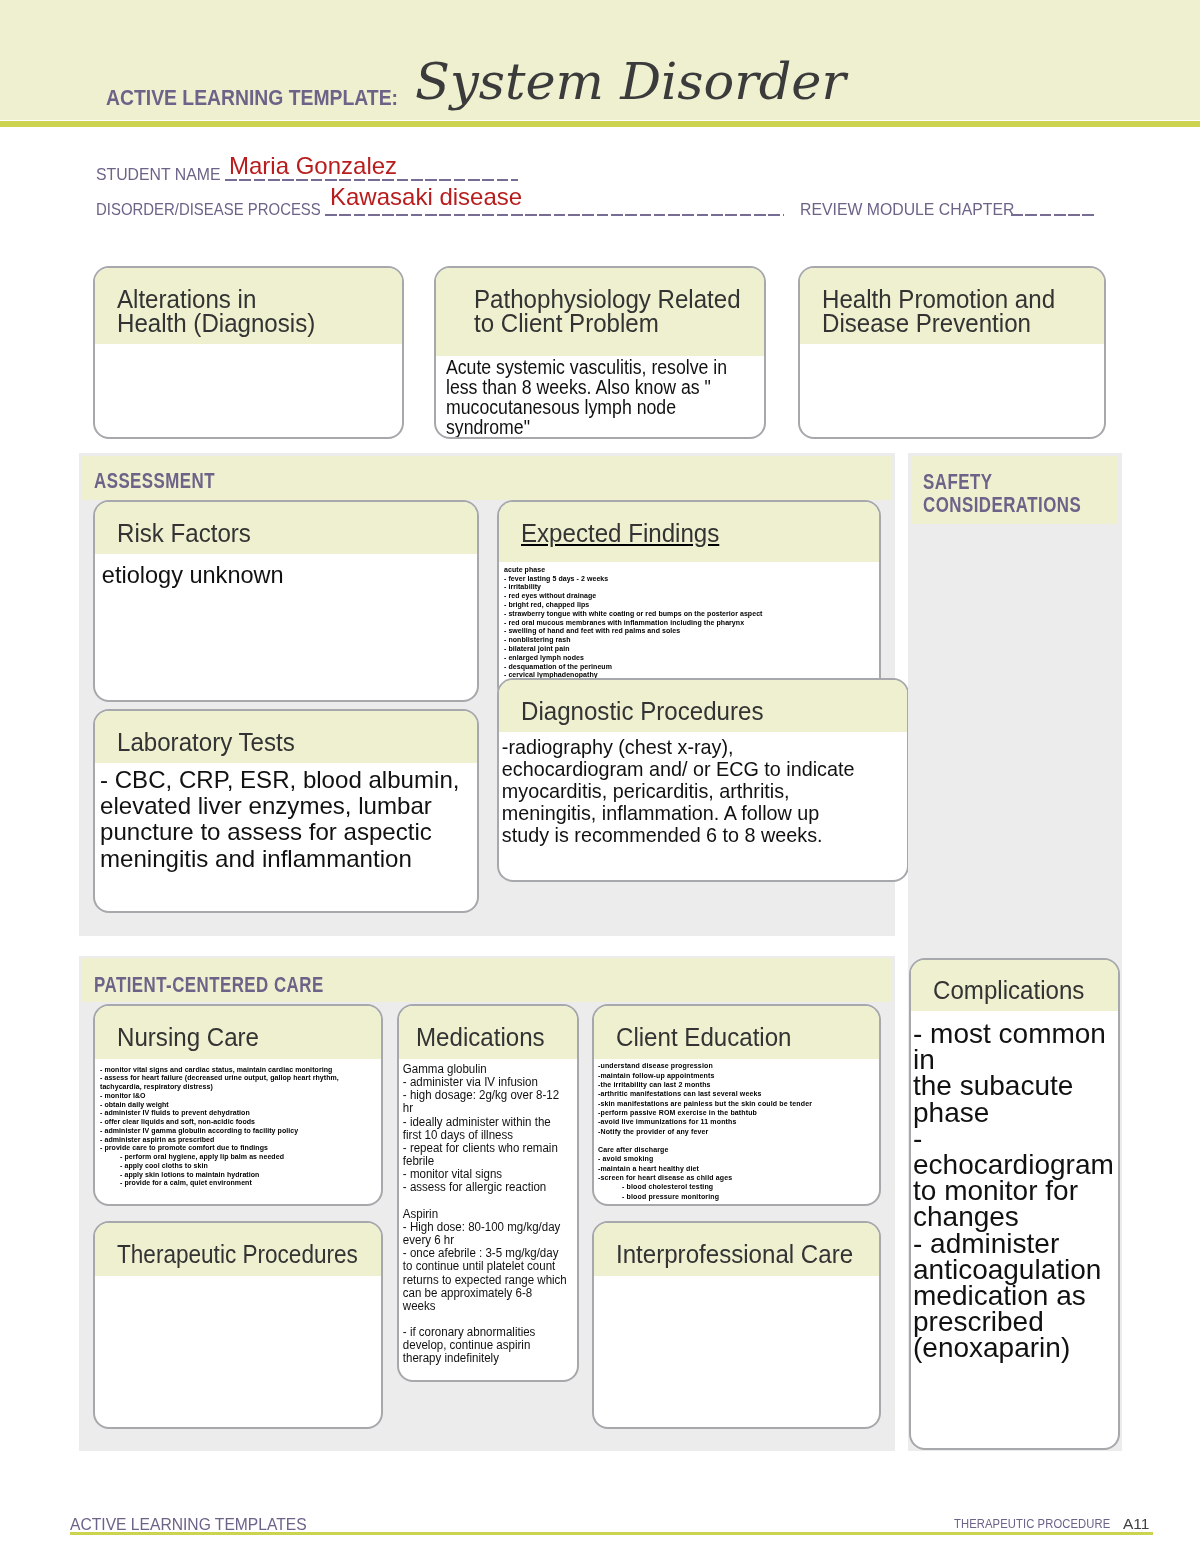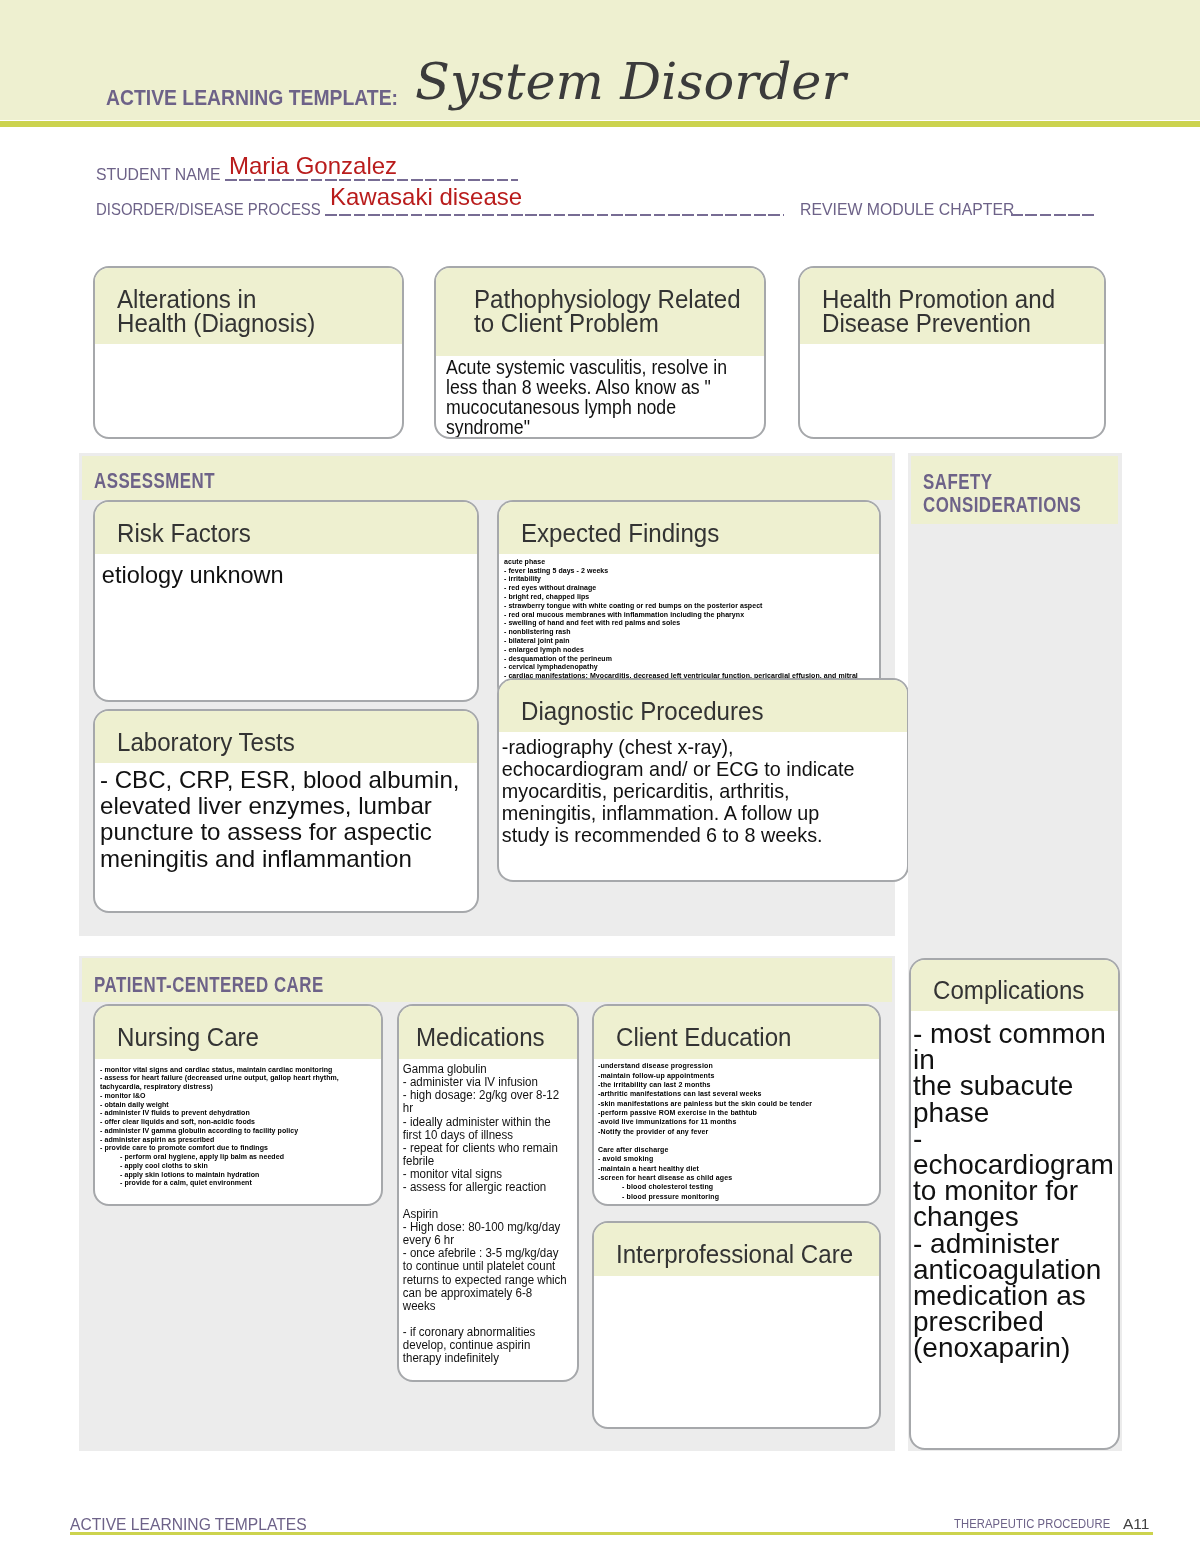--- a/index.html
+++ b/index.html
@@ -109,21 +109,21 @@
   <div class="ptitle" style="left:94px;top:470px;">ASSESSMENT</div>
 
   <div class="card" style="left:93px;top:500px;width:386px;height:202px;">
     <div class="chead" style="height:52px;padding:20px 0 0 22px;">
       <span class="ct">Risk Factors</span>
     </div>
     <div class="cbody tx-lg sq" style="padding:6px 10px 0 7px;font-size:24px;transform:scaleX(0.98);width:380px;">etiology unknown</div>
   </div>
 
   <div class="card" style="left:497px;top:500px;width:384px;height:202px;">
-    <div class="chead" style="height:52px;padding:20px 0 0 22px;">
+    <div class="chead" style="height:60px;padding:20px 0 0 22px;text-decoration:underline;">
       <span class="ct">Expected Findings</span>
     </div>
     <div class="cbody tx-xs" style="padding:0 5px 0 5px;margin-top:-5px;">
 <div id="ef-list">
           <div>acute phase</div>
           <div>- fever lasting 5 days - 2 weeks</div>
           <div>- irritability</div>
           <div>- red eyes without drainage</div>
           <div>- bright red, chapped lips</div>
           <div>- strawberry tongue with white coating or red bumps on the posterior aspect</div>
@@ -255,20 +255,26 @@
           <div>Care after discharge</div>
           <div>-  avoid smoking</div>
           <div>-maintain a heart healthy diet</div>
           <div>-screen for heart disease as child ages</div>
         </div><div id="ce-sub" style="padding-left:24px;">
           <div>- blood cholesterol testing</div>
           <div>- blood pressure monitoring</div>
         </div></div>
   </div>
 
+  <div class="card" style="left:93px;top:1221px;width:290px;height:208px;">
+    <div class="chead" style="height:53px;padding:20px 0 0 22px;">
+      <span class="ct" style="white-space:nowrap;transform:scaleX(0.885);">Therapeutic Procedures</span>
+    </div>
+    <div class="cbody tx-lg" style="padding:5px 6px 0 8px;"></div>
+  </div>
 
   <div class="card" style="left:592px;top:1221px;width:289px;height:208px;">
     <div class="chead" style="height:53px;padding:20px 0 0 22px;">
       <span class="ct">Interprofessional Care</span>
     </div>
     <div class="cbody tx-lg" style="padding:5px 6px 0 8px;"></div>
   </div>
 
   <div class="ft-rule"></div>
   <div class="ft-left">ACTIVE LEARNING TEMPLATES</div>

